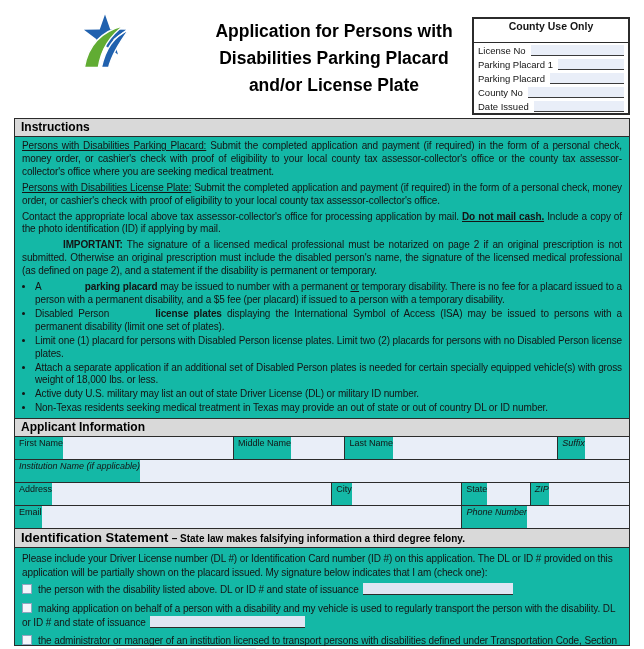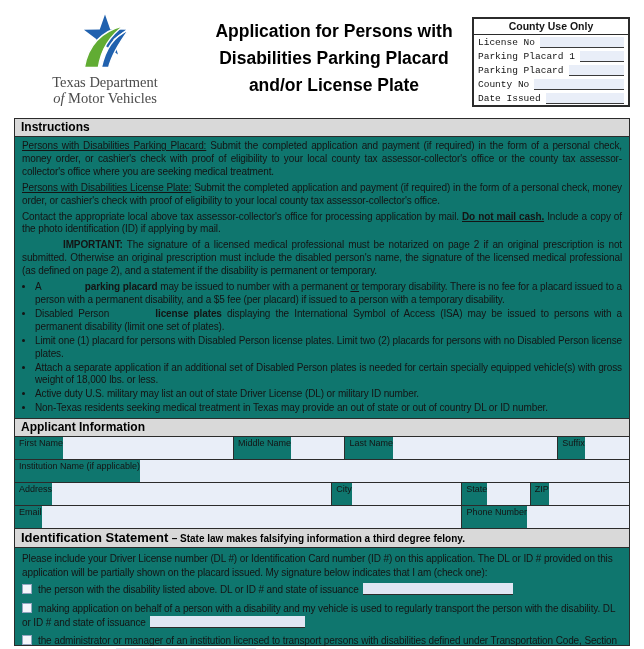--- a/index.html
+++ b/index.html
@@ -6,42 +6,42 @@
   body{width:644px;height:649px;font-family:"Liberation Sans",sans-serif;color:#141414;position:relative;overflow:hidden;}
   .page{position:absolute;inset:0;background:#fff;}
 
   
   .header{position:absolute;top:6px;left:14px;right:14px;height:108px;display:flex;}
   .logo{width:182px;display:flex;flex-direction:column;align-items:center;padding-top:4px;}
   .logo svg{width:84px;height:62px;display:block;}
   .logo-text{font-family:"Liberation Serif",serif;font-size:14.5px;color:#4c4c4c;line-height:1.12;text-align:center;margin-top:2px;}
   .title{flex:1;text-align:center;font-weight:bold;font-size:17.5px;line-height:1.55;padding-top:12px;color:#000;}
   .county-box{width:154px;border:2px solid #2b2b2b;align-self:flex-start;margin-top:11px;background:#fff;}
-  .county-title{font-weight:bold;font-size:10.5px;text-align:center;border-bottom:1.5px solid #2b2b2b;padding:1px 0 2px 0;}
+  .county-title{font-weight:bold;font-size:10.5px;text-align:center;border-bottom:1.5px solid #2b2b2b;padding:1px 0 10px 0;}
   .county-row{display:flex;font-size:9.5px;padding:2px 4px 1px 4px;align-items:flex-end;}
-  .county-row .lbl{white-space:nowrap;margin-right:5px;font-family:Liberation Mono, monospace;}
+  .county-row .lbl{white-space:nowrap;margin-right:5px;}
   .county-line{flex:1;border-bottom:1.2px solid #3a3a3a;background:#e9eef8;height:10px;}
 
   
-  .form-body{position:absolute;top:118px;left:14px;right:14px;bottom:3px;border-left:1.5px solid #2b2b2b;border-right:1.5px solid #2b2b2b;border-bottom:1.5px solid #2b2b2b;background:#0f766e;}
+  .form-body{position:absolute;top:118px;left:14px;right:14px;bottom:3px;border-left:1.5px solid #2b2b2b;border-right:1.5px solid #2b2b2b;border-bottom:1.5px solid #2b2b2b;background:#14b8a6;}
   .section-bar{background:#d9d9d9;border-top:1.5px solid #2b2b2b;border-bottom:1.5px solid #2b2b2b;font-weight:bold;font-size:12px;padding:1px 6px 2px 6px;color:#000;}
   .section-content{padding:3px 7px 2px 7px;font-size:10px;letter-spacing:-0.12px;line-height:12.9px;}
   .section-content p{margin:0 0 3px 0;text-align:justify;}
   .section-content ul{margin:0;padding-left:13px;}
   .section-content li{margin:0 0 1px 0;text-align:justify;}
   .seg-b{font-weight:bold;padding-left:41px;}
   .seg-u{text-decoration:underline;}
   .seg-bu{font-weight:bold;text-decoration:underline;}
 
   
   .app-grid{font-size:9px;}
   .app-row{display:flex;border-bottom:1px solid #2b2b2b;height:22px;}
   .app-row:last-child{border-bottom:none;}
   .cell{display:flex;border-right:1px solid #2b2b2b;overflow:hidden;}
-  .cell:last-child{border-right:none;}
+  .cell:last-child{border-right:none;font-style:italic;}
   .cell-label{padding:1px 0 0 4px;white-space:nowrap;}
   .cell-input{flex:1;background:#e9eef8;}
   .w-fn{width:35.5%;} .w-mn{width:18%;} .w-ln{width:34.5%;justify-content:space-between;} .w-sx{flex:1;}
   .w-ad{width:51.5%;} .w-ci{width:21%;} .w-st{width:11%;} .w-zp{flex:1;}
   .w-em{width:72.7%;} .w-ph{flex:1;}
 
   
   .id-bar .id-head{font-size:13px;text-align:right;}
   .id-bar .id-note{font-size:10px;}
   .id-content{padding:4px 7px 2px 7px;font-size:10px;letter-spacing:-0.12px;line-height:13.6px;}
@@ -56,24 +56,20 @@
 
 <div class="page">
 
   <div class="header">
     <div class="logo">
       <svg viewBox="0 0 100 84" aria-hidden="true">
         <polygon fill="#2061ae" points="50,6 57.1,26.3 78.5,26.7 61.4,39.7 67.6,60.3 50,48 32.4,60.3 38.6,39.7 21.5,26.7 42.9,26.3"></polygon>
         <path fill="#61ac33" stroke="#ffffff" stroke-width="2" d="M22,78 C27,48 44,29 76,21 C56,35 45,52 41,78 Z"></path>
         <path fill="#2061ae" stroke="#ffffff" stroke-width="2" d="M45,78 C51,52 61,37 82,27 C69,45 59,61 55,78 Z"></path>
       </svg>
-      <div class="logo-text">
-        <span>Texas Department</span><br>
-        <i>of</i><span> Motor Vehicles</span>
-      </div>
     </div>
 
     <div class="title">
       <div>Application for Persons with</div>
       <div>Disabilities Parking Placard</div>
       <div>and/or License Plate</div>
     </div>
 
     <div class="county-box">
       <div class="county-title">County Use Only</div>

